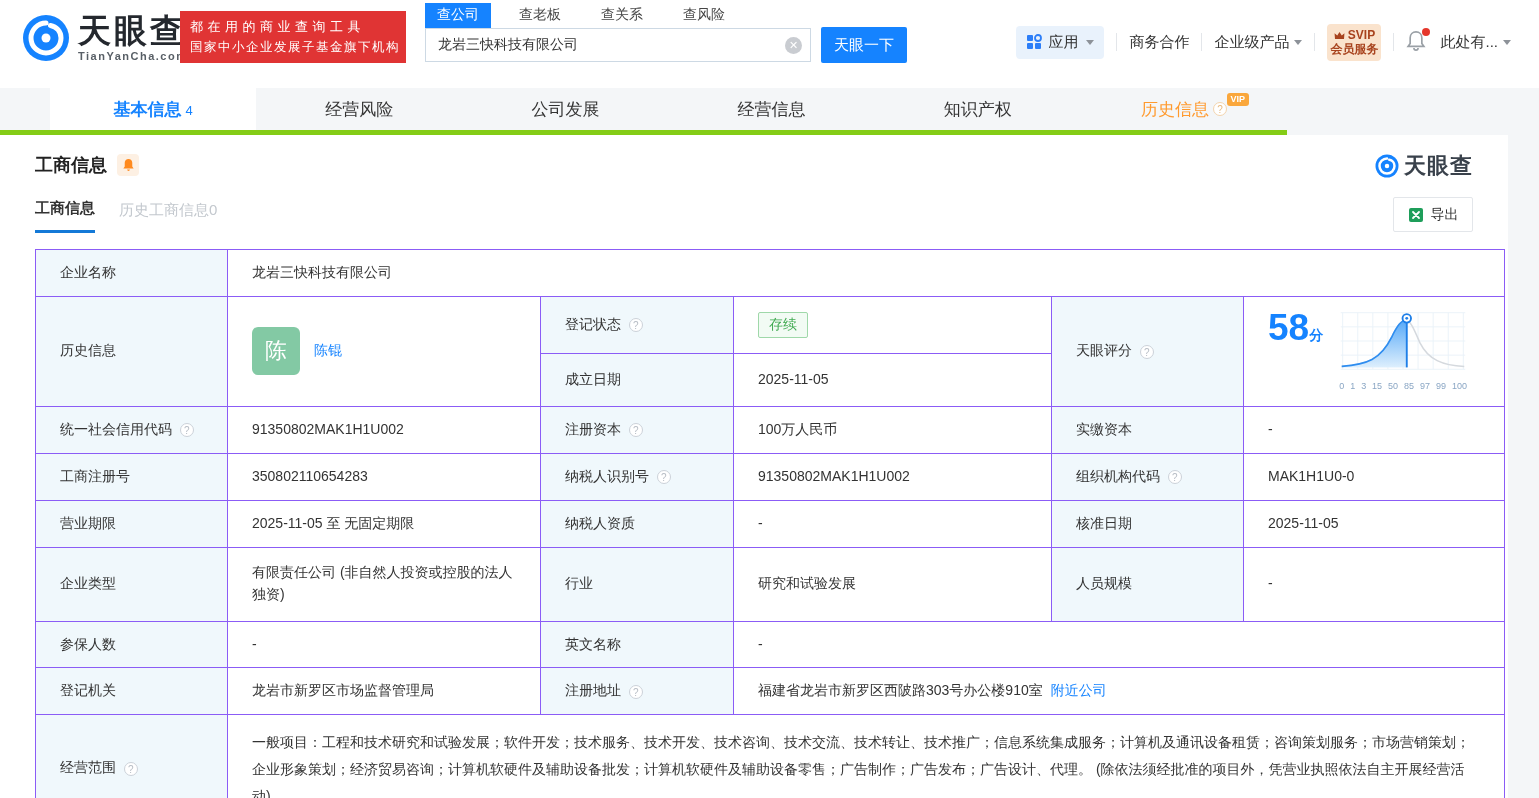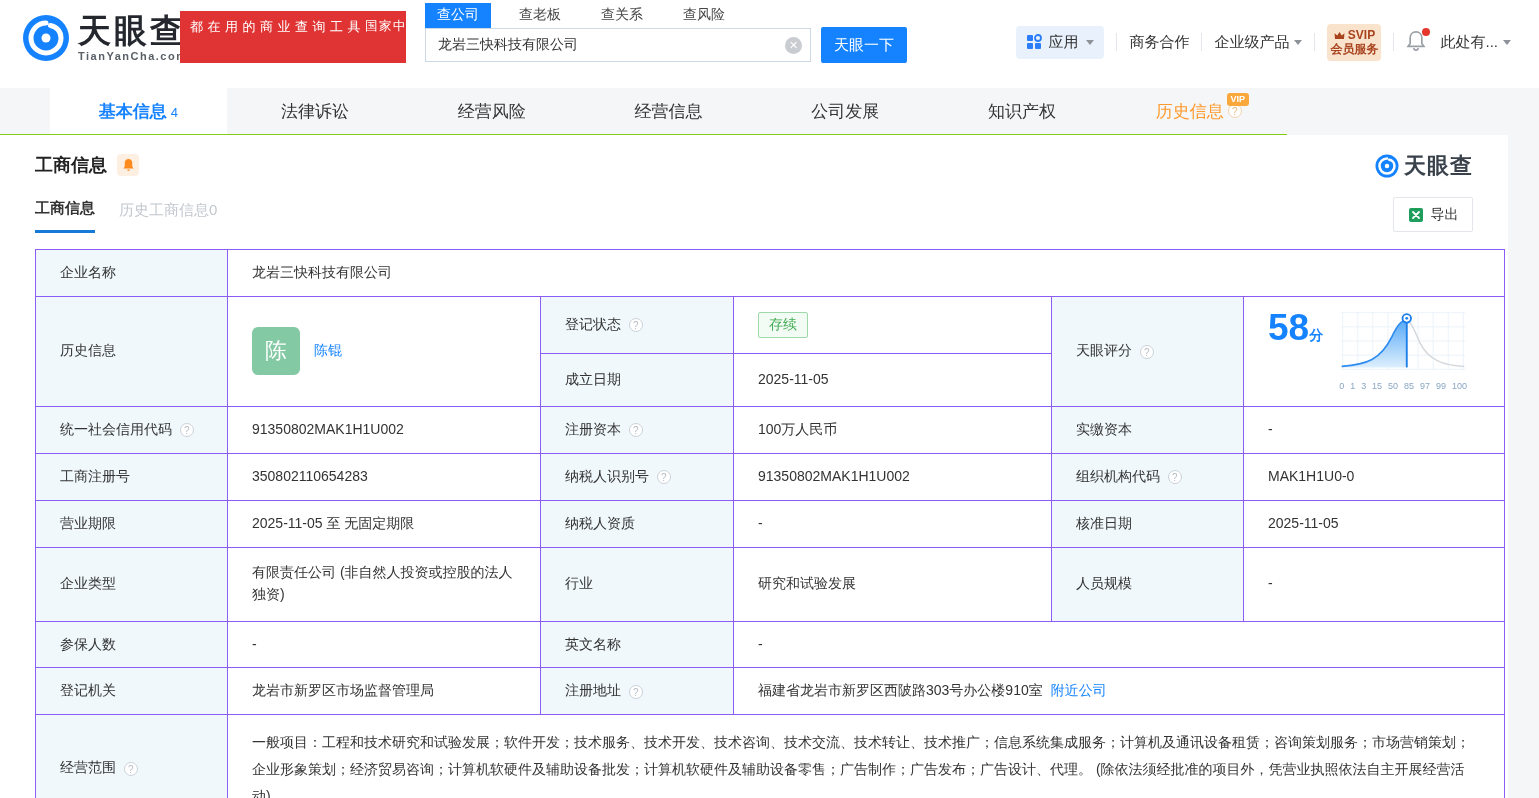--- a/index.html
+++ b/index.html
@@ -7,21 +7,21 @@
     font-family:"Liberation Sans","DejaVu Sans",sans-serif; color:#333; }
   .page { width:1539px; height:798px; background:#f4f6f8; }
 
   
   .topbar { background:#fff; height:88px; position:relative; width:1539px; }
   .logo { position:absolute; left:22px; top:14px; display:flex; align-items:center; gap:8px; cursor:pointer; }
   .logo svg { width:48px; height:48px; }
   .logo-name { font-size:33px; font-weight:bold; color:#24282e; letter-spacing:3px; line-height:1; }
   .logo-domain { font-size:11px; color:#585f66; letter-spacing:1.5px; margin-top:3px; font-weight:bold; }
   .promo { position:absolute; left:180px; top:11px; width:226px; height:52px; background:#e03434;
-    color:#fff; padding:7px 10px; display:flex; flex-direction:row; justify-content:space-between; }
+    color:#fff; padding:7px 10px; display:flex; flex-direction:column; justify-content:space-between; }
   .promo-l1 { font-size:13px; letter-spacing:4.5px; white-space:nowrap; }
   .promo-l2 { font-size:12.5px; letter-spacing:1.5px; white-space:nowrap; }
 
   .search-area { position:absolute; left:425px; top:4px; }
   .search-tabs { display:flex; align-items:flex-end; height:24px;gap:16px; }
   .search-tab { font-size:14px; color:#454545; padding:3px 12px 4px; cursor:pointer; }
   .search-tab.active { background:#1583ff; color:#fff; }
   .search-row { display:flex; margin-top:0; }
   .search-input-wrap { width:386px; height:34px; border:1px solid #cdd9e4; background:#fff;
     display:flex; align-items:center; position:relative; }
@@ -39,21 +39,21 @@
     border-right:4px solid transparent; border-top:5px solid #8d9299; margin-left:2px; }
   .vsep { width:1px; height:18px; background:#e3e6ea; }
   .nav-link { font-size:15px; color:#333; cursor:pointer; display:flex; align-items:center; gap:3px; white-space:nowrap; }
   .svip-badge { background:#fae3cd; border-radius:4px; padding:4px 3px; text-align:center; cursor:pointer; line-height:1.2; }
   .svip-l1 { color:#a8431e; font-weight:bold; font-size:12px; display:flex; align-items:center; gap:3px; justify-content:center; }
   .svip-l2 { color:#a8431e; font-weight:bold; font-size:12px; }
   .bell-wrap { position:relative; cursor:pointer; width:22px; height:24px; }
   .bell-dot { position:absolute; top:-2px; right:-2px; width:8px; height:8px; border-radius:50%; background:#e5372c; }
 
   
-  .main-tabs { background:#f4f6f8; height:47px; display:flex; padding-left:50px; border-bottom:1px solid #84cc16; width:1287px; }
+  .main-tabs { background:#f4f6f8; height:47px; display:flex; padding-left:50px; border-bottom:5px solid #84cc16; width:1287px; }
   .main-tab { width:210px; display:flex; align-items:center; justify-content:center; font-size:17px;
     color:#333; cursor:pointer; position:relative; gap:4px; }
   .main-tab.active { background:#fff; color:#1583ff; font-weight:bold; }
   .main-tab .count { font-size:13px; font-weight:normal; margin-top:2px; }
   .main-tab.vip-tab { color:#ff9a2e; }
   .vip-badge { position:absolute; top:5px; right:38px; background:#faa73c; color:#fff; font-size:9px;
     font-weight:bold; border-radius:3px; padding:1px 4px; line-height:1.2;margin-left:24px; }
   .q-icon { display:inline-block; width:14px; height:14px; border:1px solid #ccd2d9; border-radius:50%;
     color:#b6bcc4; font-size:10px; line-height:13px; text-align:center; vertical-align:middle; cursor:pointer; background:#fff; }
   .q-icon::before { content:"?"; }
@@ -178,30 +178,27 @@
       </div>
     </nav>
   </header>
 
   <nav class="main-tabs">
     <div class="main-tab active">
       <span>基本信息</span>
       <span class="count">4</span>
     </div>
     <div class="main-tab">
-      <span>法律诉讼</span>
+      <span>经营风险</span>
     </div>
     <div class="main-tab">
-      <span>经营风险</span>
+      <span>公司发展</span>
     </div>
     <div class="main-tab">
       <span>经营信息</span>
-    </div>
-    <div class="main-tab">
-      <span>公司发展</span>
     </div>
     <div class="main-tab">
       <span>知识产权</span>
     </div>
     <div class="main-tab vip-tab">
       <span>历史信息</span>
       <span class="q-icon" style="border-color:#f3d4ad;color:#e7b97f;"></span>
       <span class="vip-badge">VIP</span>
     </div>
   </nav>

